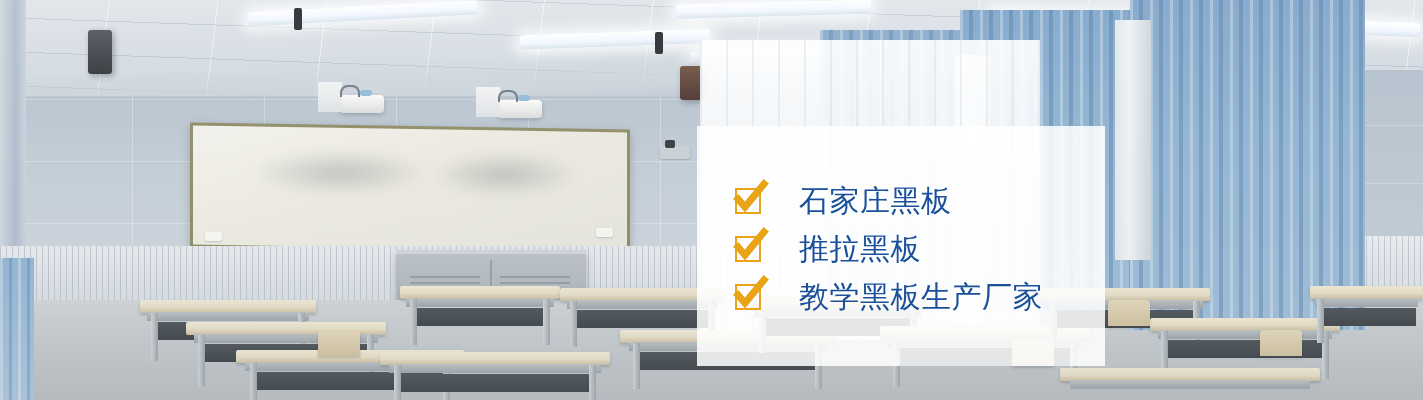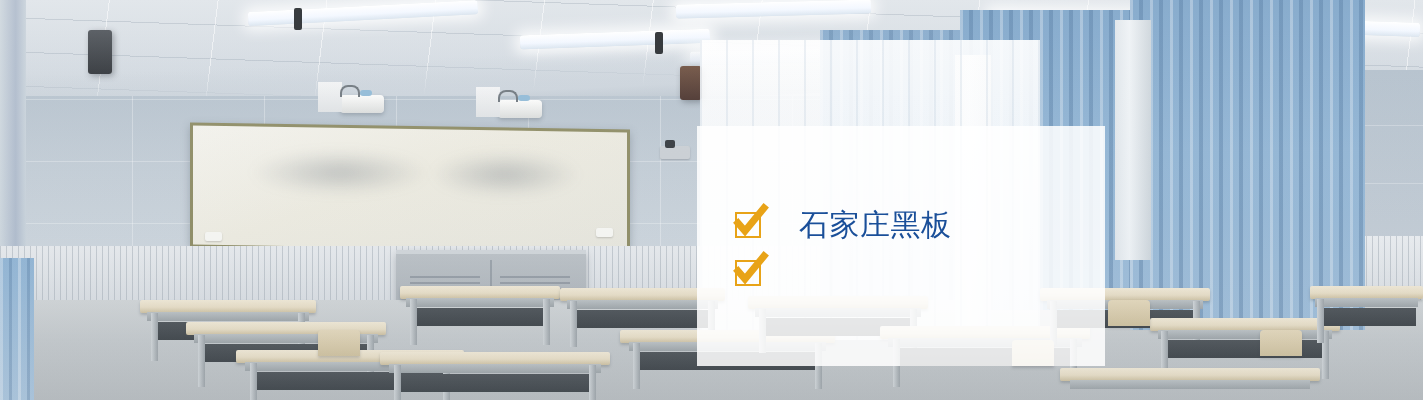--- a/index.html
+++ b/index.html
@@ -454,20 +454,30 @@
         <span class="feature-label">石家庄黑板</span>
       </div>
 
       <div class="feature-row">
         <span class="check-icon">
           <span class="box"></span>
           <svg viewBox="0 0 34 34" aria-hidden="true">
             <path d="M5 18 L12 26 L31 3" fill="none" stroke="#e8a317" stroke-width="7" stroke-linecap="square" stroke-linejoin="miter"></path>
           </svg>
         </span>
+        <span class="feature-label">推拉黑板</span>
       </div>
 
 
+      <div class="feature-row">
+        <span class="check-icon">
+          <span class="box"></span>
+          <svg viewBox="0 0 34 34" aria-hidden="true">
+            <path d="M5 18 L12 26 L31 3" fill="none" stroke="#e8a317" stroke-width="7" stroke-linecap="square" stroke-linejoin="miter"></path>
+          </svg>
+        </span>
+        <span class="feature-label">教学黑板生产厂家</span>
+      </div>
 
     </div>
   </div>
 
 </div>
 
 </body></html>

